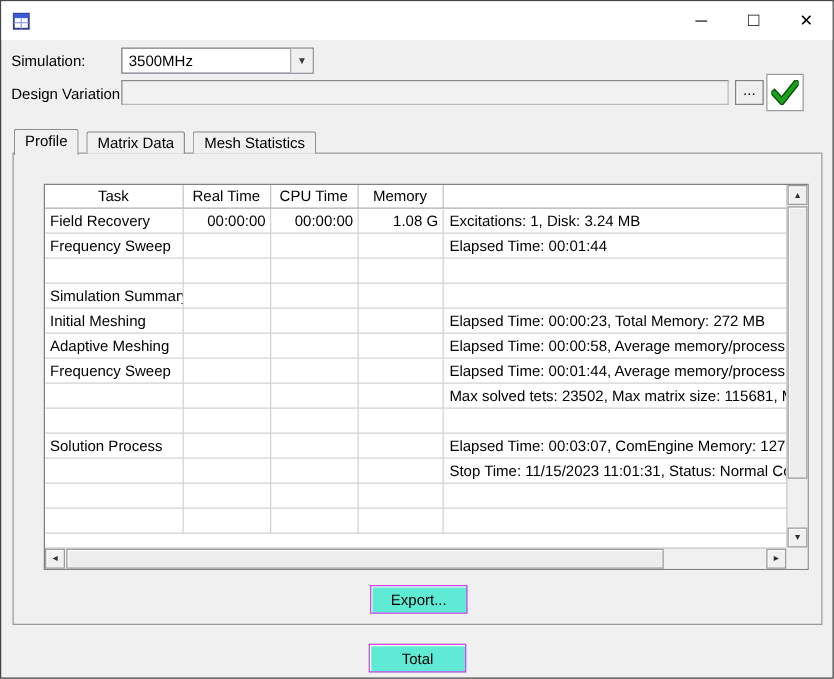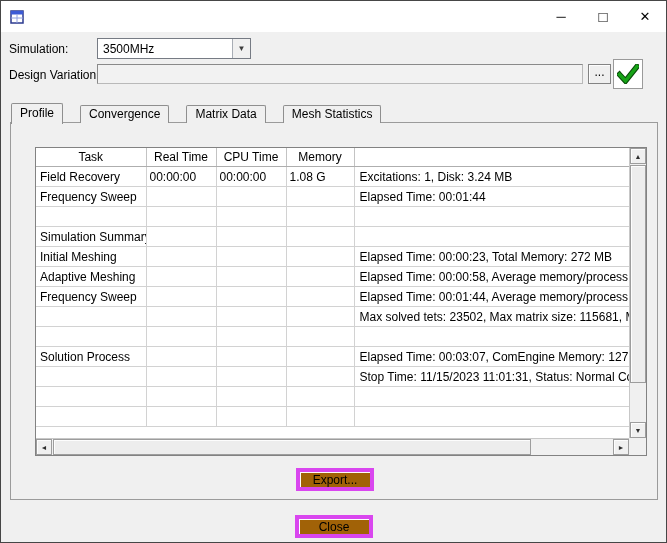--- a/index.html
+++ b/index.html
@@ -18,54 +18,54 @@
   .form-label{position:absolute;white-space:nowrap;text-align:right;}
   .combo{position:absolute;left:96px;top:37px;width:154px;height:21px;background:#fff;border:1px solid #767b84;display:flex;align-items:center;box-sizing:border-box;}
   .combo-text{flex:1;padding-left:5px;overflow:hidden;white-space:nowrap;}
   .combo-arrow{width:17px;height:100%;background:#f0f0f0;border-left:1px solid #a8adb5;display:flex;align-items:center;justify-content:center;font-size:8px;color:#3c3c3c;}
   .dv-field{position:absolute;left:96px;top:63px;width:486px;height:20px;box-sizing:border-box;background:#f2f2f2;border:1px solid;border-color:#8a8a8a #b9b9b9 #b9b9b9 #8a8a8a;}
   .browse-btn{position:absolute;left:587px;top:63px;width:23px;height:20px;box-sizing:border-box;background:#efefef;border:1px solid #838383;box-shadow:inset 1px 1px 0 #fdfdfd;display:flex;align-items:center;justify-content:center;padding-bottom:4px;}
   .check-btn{position:absolute;left:612px;top:58px;width:30px;height:30px;box-sizing:border-box;background:#ffffff;border:1px solid #9a9a9a;display:flex;align-items:center;justify-content:center;}
 
   
   .tab-strip{position:absolute;left:10px;top:102px;height:20px;display:flex;align-items:flex-end;z-index:3;}
-  .tab{height:17px;line-height:16px;padding:0 8px;background:#f0f0f0;border:1px solid #8f8f8f;border-bottom:none;border-radius:2px 2px 0 0;margin-right:15px;cursor:default;white-space:nowrap;}
+  .tab{height:17px;line-height:16px;padding:0 8px;background:#f0f0f0;border:1px solid #8f8f8f;border-bottom:none;border-radius:2px 2px 0 0;margin-right:4px;cursor:default;white-space:nowrap;}
   .tab + .tab{margin-left:2px;}
   .tab.active{height:20px;line-height:19px;background:#f0f0f0;position:relative;z-index:4;margin-bottom:-1px;}
 
   
   .panel{position:absolute;left:9px;top:121px;width:648px;height:378px;box-sizing:border-box;border:1px solid #9b9b9b;background:#f0f0f0;z-index:2;}
 
   
   .table-wrap{position:absolute;left:24px;top:24px;width:612px;height:309px;box-sizing:border-box;border:1px solid #828282;background:#f0f0f0;display:grid;grid-template-columns:1fr 17px;grid-template-rows:1fr 17px;}
   .grid-area{background:#fff;overflow:hidden;position:relative;}
   table.profile{border-collapse:collapse;table-layout:fixed;width:593px;font-size:12px;}
   table.profile col.w0{width:110px;} table.profile col.w1{width:70px;}
   table.profile col.w2{width:70px;} table.profile col.w3{width:68px;}
   table.profile th{height:18px;font-weight:normal;text-align:center;background:#fff;border-right:1px solid #c3c3c3;border-bottom:1px solid #aeaeae;padding:0 2px;white-space:nowrap;overflow:hidden;}
   table.profile th:last-child{border-right:none;}
   table.profile td{height:19px;border-right:1px solid #d2d2d2;border-bottom:1px solid #d2d2d2;padding:0 3px;white-space:nowrap;overflow:hidden;}
   table.profile td.c0{padding-left:4px;}
-  table.profile td.c1,table.profile td.c2,table.profile td.c3{text-align:left;}
+  table.profile td.c1,table.profile td.c2,table.profile td.c3{text-align:right;}
   table.profile td.c4{padding-left:5px;border-right:none;}
 
   
   .vscroll{position:relative;background:#f0f0f0;border-left:1px solid #c7c7c7;}
   .hscroll{position:relative;background:#f0f0f0;border-top:1px solid #c7c7c7;}
   .corner{background:#f0f0f0;}
   .sb-btn{position:absolute;box-sizing:border-box;background:#f0f0f0;border:1px solid #9d9d9d;box-shadow:inset 1px 1px 0 #fdfdfd;display:flex;align-items:center;justify-content:center;font-size:7px;color:#2e2e2e;}
   .vscroll .sb-btn{left:0;width:16px;height:16px;}
   .sb-up{top:0;} .sb-down{bottom:0;}
   .hscroll .sb-btn{top:0;width:16px;height:16px;}
   .sb-left{left:0;} .sb-right{right:0;}
   .v-thumb{position:absolute;left:0;width:16px;top:17px;height:218px;box-sizing:border-box;background:#ededed;border:1px solid #9d9d9d;box-shadow:inset 1px 1px 0 #fdfdfd;}
   .h-thumb{position:absolute;top:0;height:16px;left:17px;width:478px;box-sizing:border-box;background:#ededed;border:1px solid #9d9d9d;box-shadow:inset 1px 1px 0 #fdfdfd;}
 
   
-  .std-btn{box-sizing:border-box;background:#a16207;border:4px solid #d946ef;box-shadow:inset 1px 1px 0 #fdfdfd;display:flex;align-items:center;justify-content:center;font-size:12px;cursor:default;}
+  .std-btn{box-sizing:border-box;background:#5eead4;border:1px solid #d946ef;box-shadow:inset 1px 1px 0 #fdfdfd;display:flex;align-items:center;justify-content:center;font-size:12px;cursor:default;}
   .export-btn{position:absolute;left:285px;top:345px;width:78px;height:23px;}
   .close-btn{position:absolute;left:294px;top:514px;width:78px;height:23px;}
 </style>
 </head>
 <body>
 
 <div class="dialog">
 
   <div class="titlebar">
     <svg class="app-icon" viewBox="0 0 16 16">
@@ -92,21 +92,20 @@
   <div class="browse-btn">...</div>
   <div class="check-btn">
     <svg width="22" height="20" viewBox="0 0 22 20">
       <path d="M2.5 10.5 L8.5 17 L20 2.5" fill="none" stroke="#0a4a0a" stroke-width="5.5" stroke-linecap="square"></path>
       <path d="M2.5 10.5 L8.5 17 L20 2.5" fill="none" stroke="var(--check-green,#17a317)" stroke-width="3.4" stroke-linecap="square"></path>
     </svg>
   </div>
 
   <div class="tab-strip">
       <div class="tab active">Profile</div>
-      <div class="tab">Convergence</div>
       <div class="tab">Matrix Data</div>
       <div class="tab">Mesh Statistics</div>
     </div>
 
   <div class="panel">
     <div class="table-wrap">
       <div class="grid-area">
         <table class="profile">
           <colgroup>
               <col class="w0">
@@ -227,15 +226,15 @@
       <div class="hscroll">
         <span class="sb-btn sb-left">◄</span>
         <span class="h-thumb"></span>
         <span class="sb-btn sb-right">►</span>
       </div>
       <div class="corner"></div>
     </div>
     <div class="std-btn export-btn">Export...</div>
   </div>
 
-  <div class="std-btn close-btn">Close</div>
+  <div class="std-btn close-btn">Total</div>
 
 </div>
 
 </body></html>

